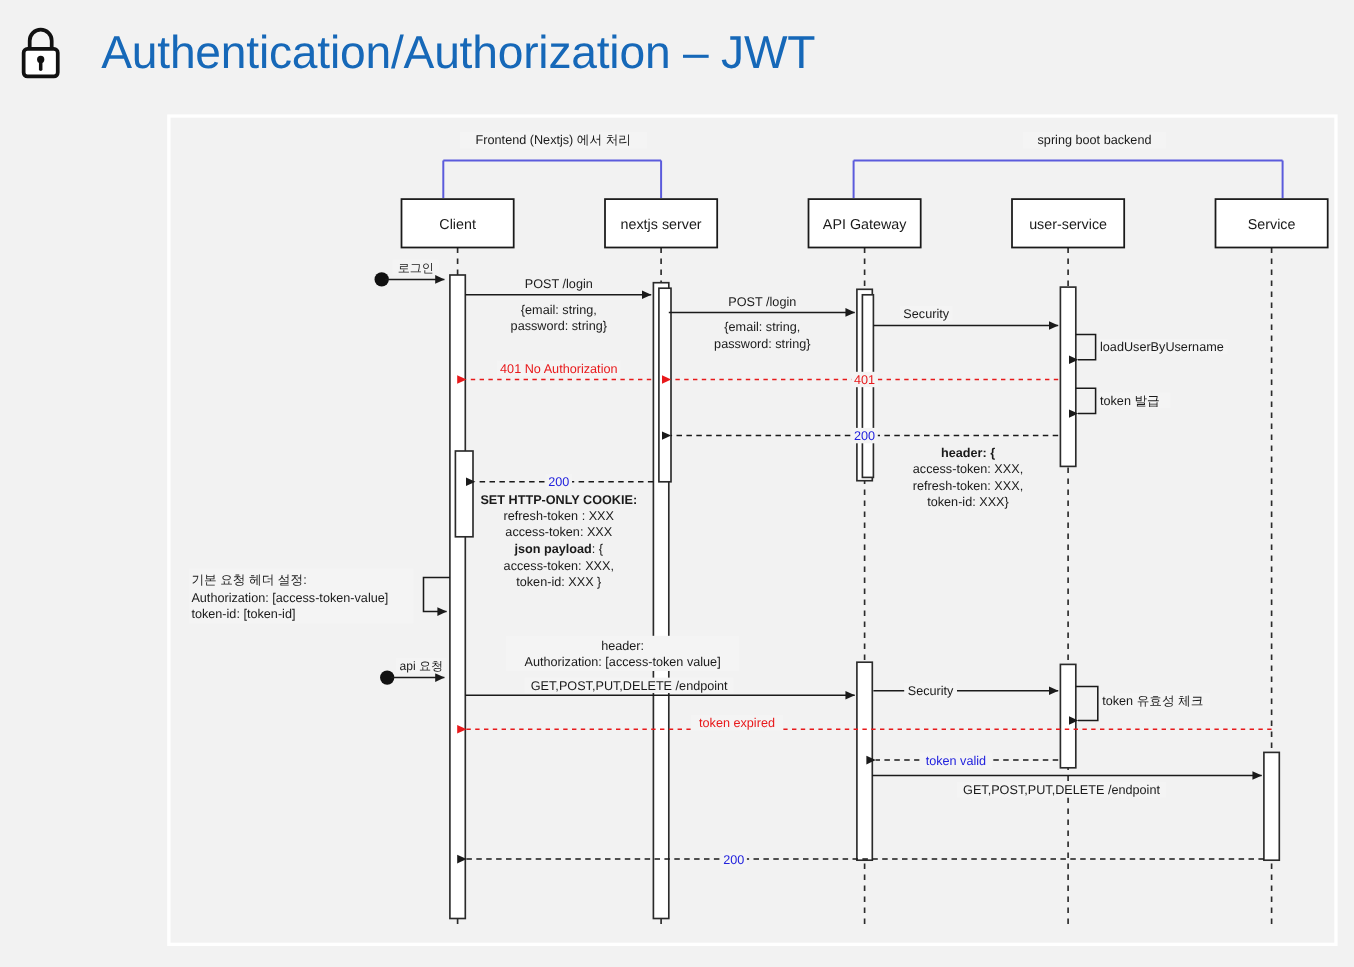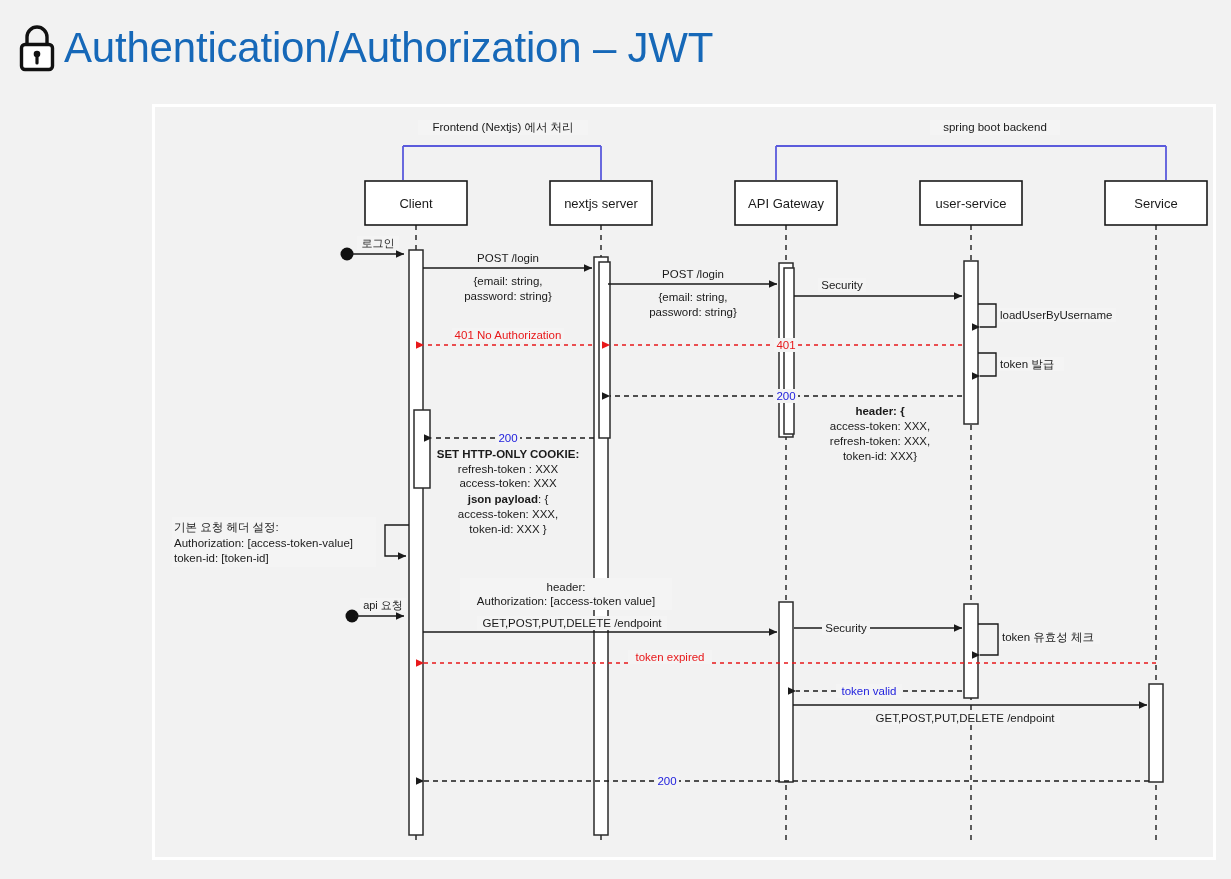--- a/index.html
+++ b/index.html
@@ -24,20 +24,21 @@
     box-sizing: border-box;
   }
   #lock-icon { flex: 0 0 auto; margin-right: 4px; margin-top: 2px; }
   #page-title {
     font-size: 42px;
     color: #1668b8;
     font-family: "Liberation Sans", sans-serif;
     font-weight: 400;
     letter-spacing: -0.2px;
     white-space: nowrap;
+    margin-left: 28px;
   }
   #diagram-frame {
     position: absolute;
     left: 152px; top: 104px;
     width: 1064px; height: 756px;
     border: 3px solid #ffffff;
     box-sizing: border-box;
     background: transparent;
   }
   #diagram-svg {

